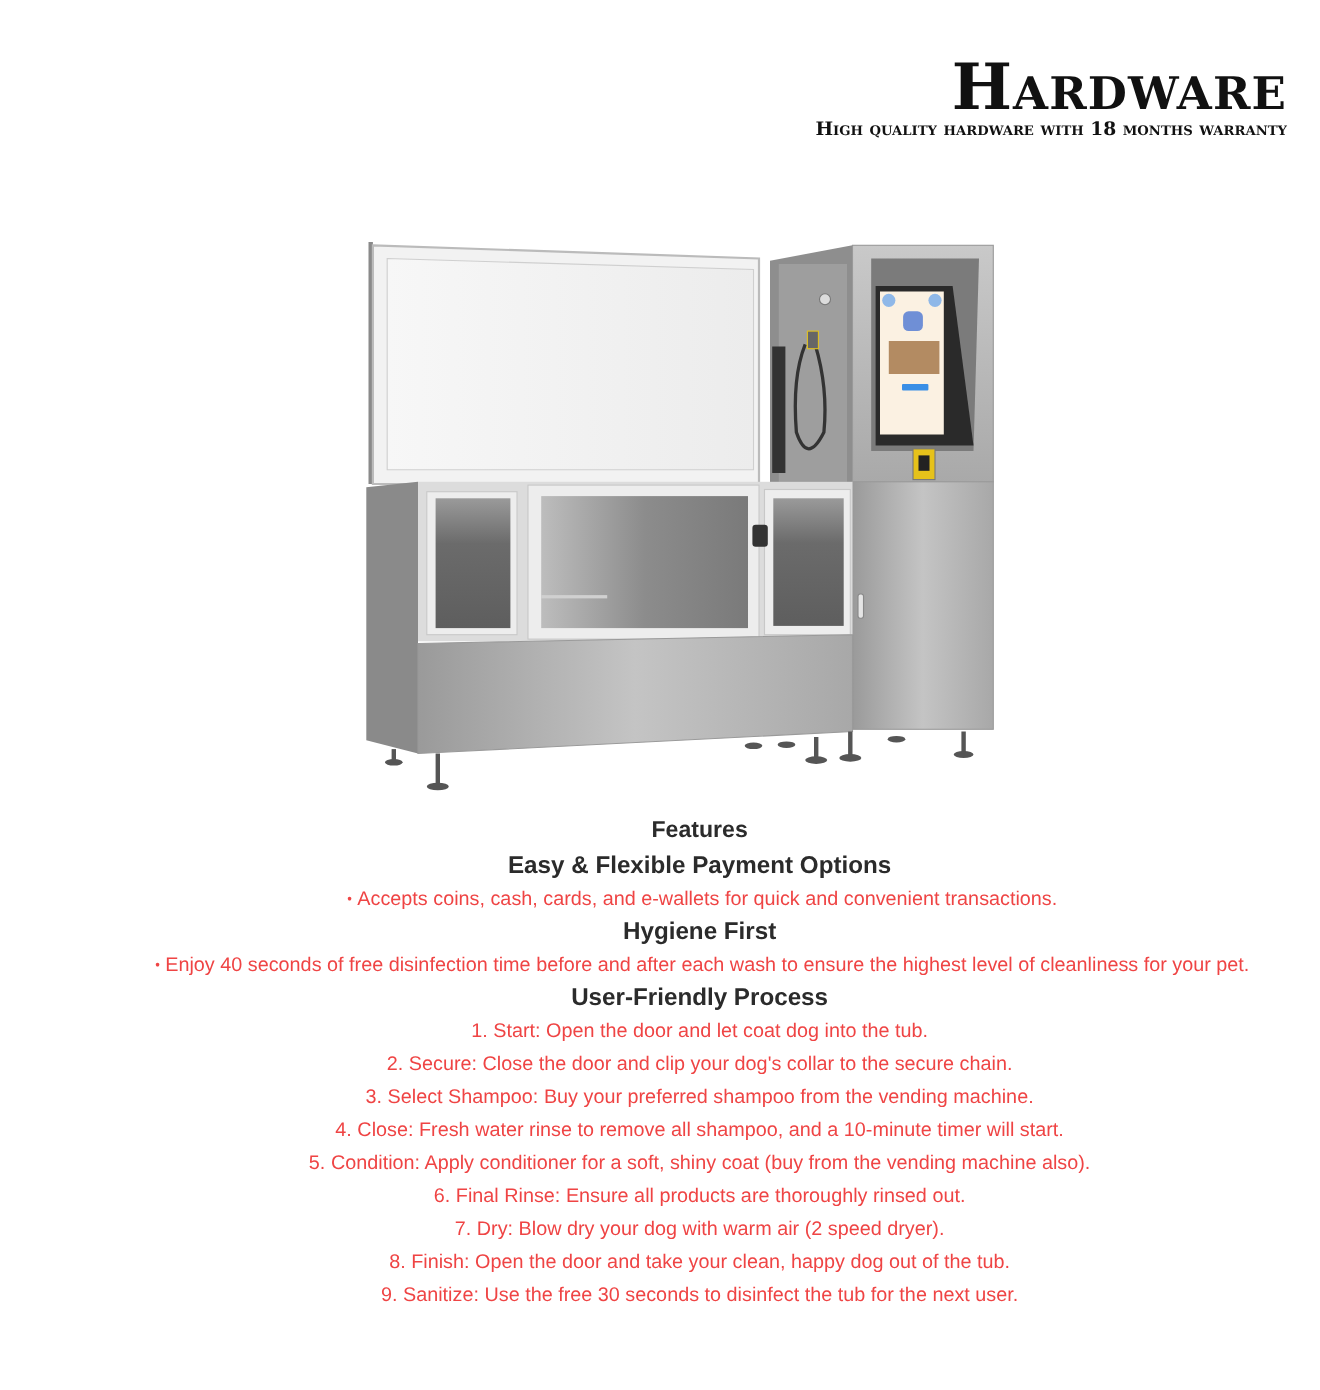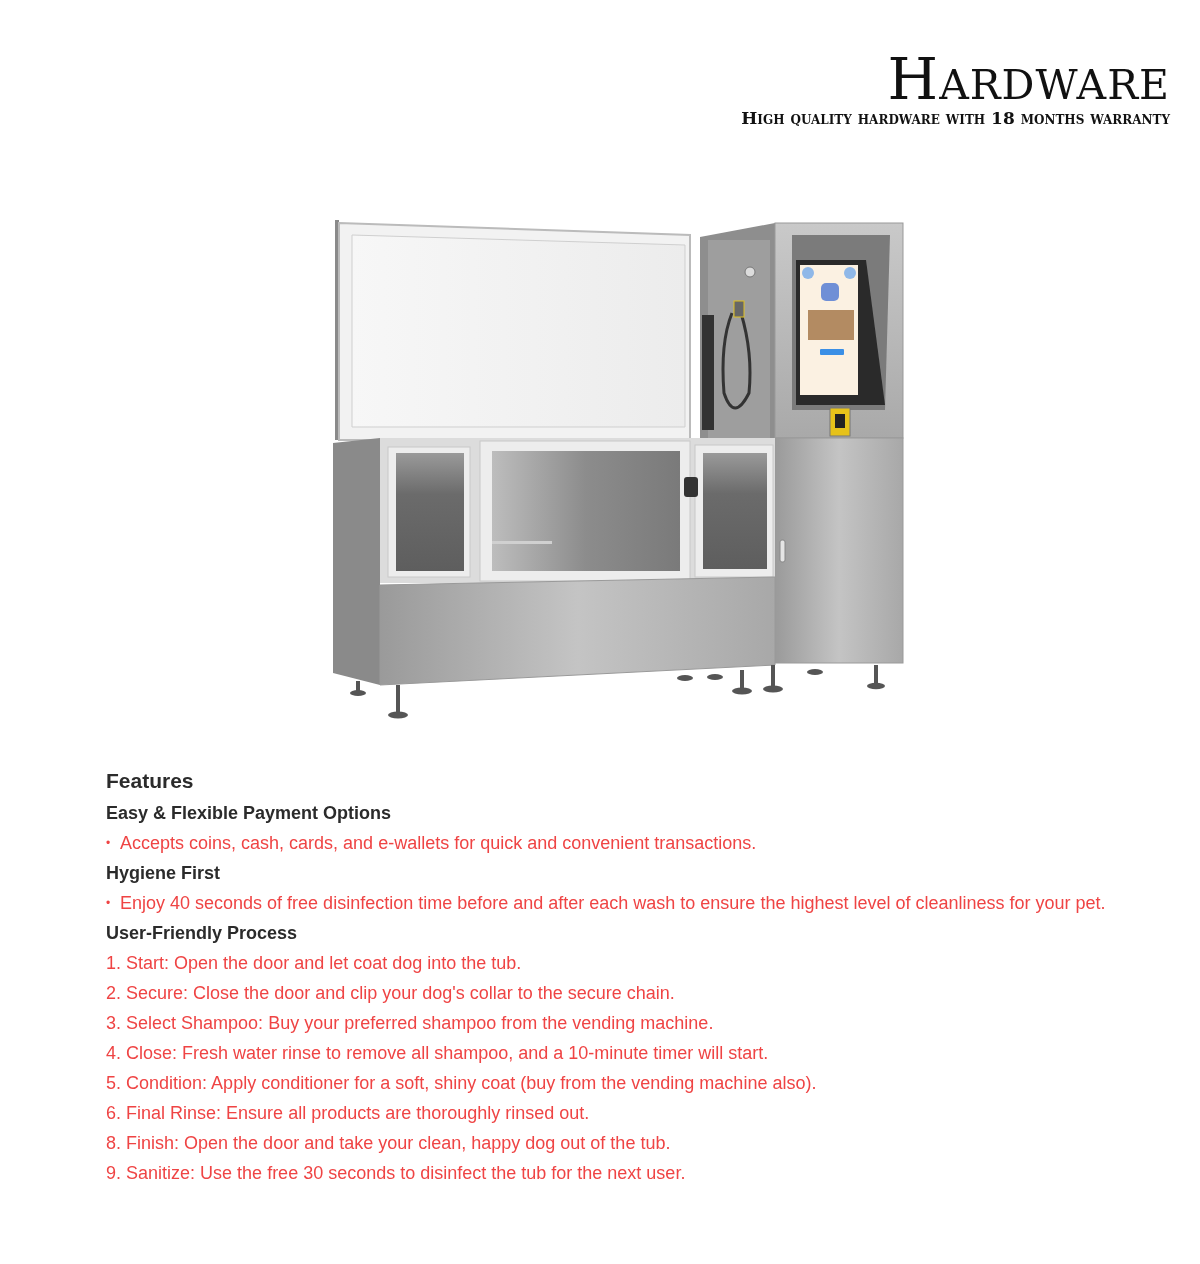--- a/index.html
+++ b/index.html
@@ -1,26 +1,26 @@
 <!DOCTYPE html>
 <html><head>
 <meta charset="utf-8">
 <style>
   html, body { margin: 0; padding: 0; background: #ffffff; }
   body { width: 1200px; height: 1264px; position: relative; overflow: hidden; font-family: "Liberation Sans", sans-serif; color: #222; }
 
   .hdr { position: absolute; right: 30px; top: 48px; text-align: right; }
-  .hdr-title { font-family: "DejaVu Serif", serif; font-size: 58px; line-height: 62px; color: #111; font-variant: small-caps; letter-spacing: 1px; font-weight: normal; }
+  .hdr-title { font-family: "DejaVu Serif", serif; font-size: 58px; line-height: 62px; color: #111; font-variant: small-caps; letter-spacing: 1px; font-weight: bold; }
   .hdr-sub { font-family: "DejaVu Serif", serif; font-size: 17px; line-height: 16px; color: #111; font-variant: small-caps; font-weight: bold; margin-top: 0px; }
 
   .machine { position: absolute; left: 330px; top: 215px; width: 580px; height: 510px; }
 
-  .content { position: absolute; left: 106px; top: 768px; width: 1060px; }
+  .content { position: absolute; left: 106px; top: 742px; width: 1060px; text-align: center; }
   .h-features { font-size: 21px; font-weight: bold; color: #2b2b2b; line-height: 26px; margin: 0 0 4px 0; }
-  .h-sub { font-size: 18px; font-weight: bold; color: #2b2b2b; line-height: 30px; margin: 0; }
+  .h-sub { font-size: 22px; font-weight: bold; color: #2b2b2b; line-height: 30px; margin: 0; }
   .line { font-size: 18px; line-height: 30px; color: #ef4444; margin: 0; white-space: nowrap; }
   .bullet { display: inline-block; width: 14px; font-size: 12px; vertical-align: 2px; }
   .step-title { font-weight: normal; }
 </style>
 </head>
 <body>
 
 <div class="hdr">
   <div class="hdr-title">Hardware</div>
   <div class="hdr-sub">High quality hardware with 18 months warranty</div>
@@ -123,15 +123,16 @@
   <div class="line"><span class="bullet">•</span><span>Enjoy 40 seconds of free disinfection time before and after each wash to ensure the highest level of cleanliness for your pet.</span></div>
 
   <div class="h-sub">User-Friendly Process</div>
 
   <div class="line"><span>1.</span> <span class="step-title">Start:</span> <span>Open the door and let coat dog into the tub.</span></div>
   <div class="line"><span>2.</span> <span class="step-title">Secure:</span> <span>Close the door and clip your dog's collar to the secure chain.</span></div>
   <div class="line"><span>3.</span> <span class="step-title">Select Shampoo:</span> <span>Buy your preferred shampoo from the vending machine.</span></div>
   <div class="line"><span>4.</span> <span class="step-title">Close:</span> <span>Fresh water rinse to remove all shampoo, and a 10-minute timer will start.</span></div>
   <div class="line"><span>5.</span> <span class="step-title">Condition:</span> <span>Apply conditioner for a soft, shiny coat (buy from the vending machine also).</span></div>
   <div class="line"><span>6.</span> <span class="step-title">Final Rinse:</span> <span>Ensure all products are thoroughly rinsed out.</span></div>
+  <div class="line"><span>7.</span> <span class="step-title">Dry:</span> <span>Blow dry your dog with warm air (2 speed dryer).</span></div>
   <div class="line"><span>8.</span> <span class="step-title">Finish:</span> <span>Open the door and take your clean, happy dog out of the tub.</span></div>
   <div class="line"><span>9.</span> <span class="step-title">Sanitize:</span> <span>Use the free 30 seconds to disinfect the tub for the next user.</span></div>
 </div>
 
 </body></html>

